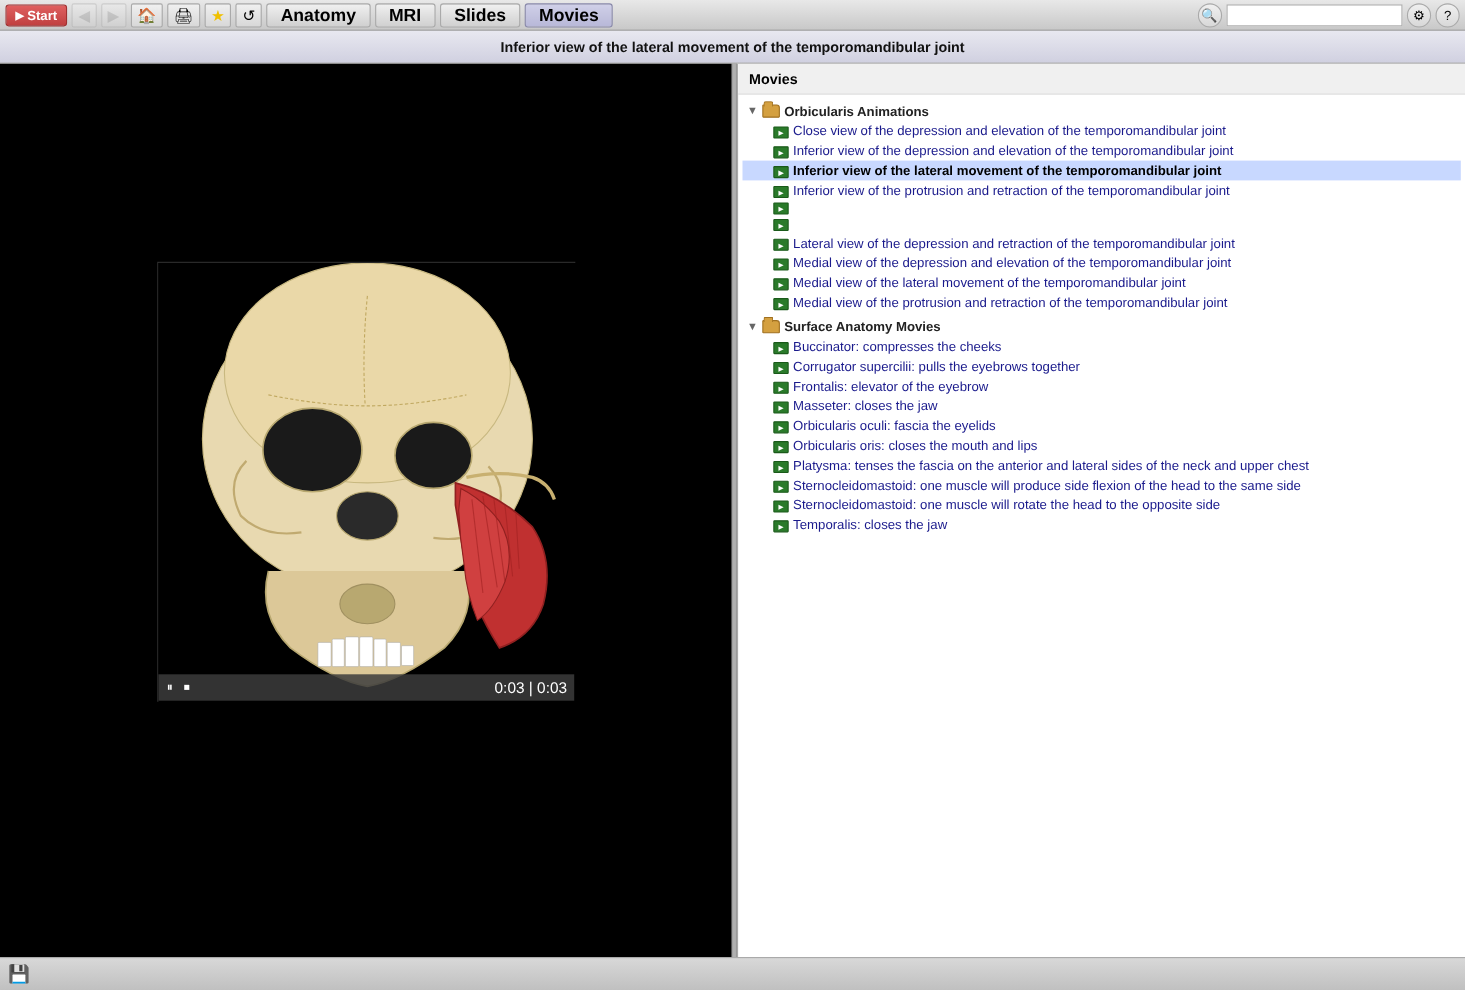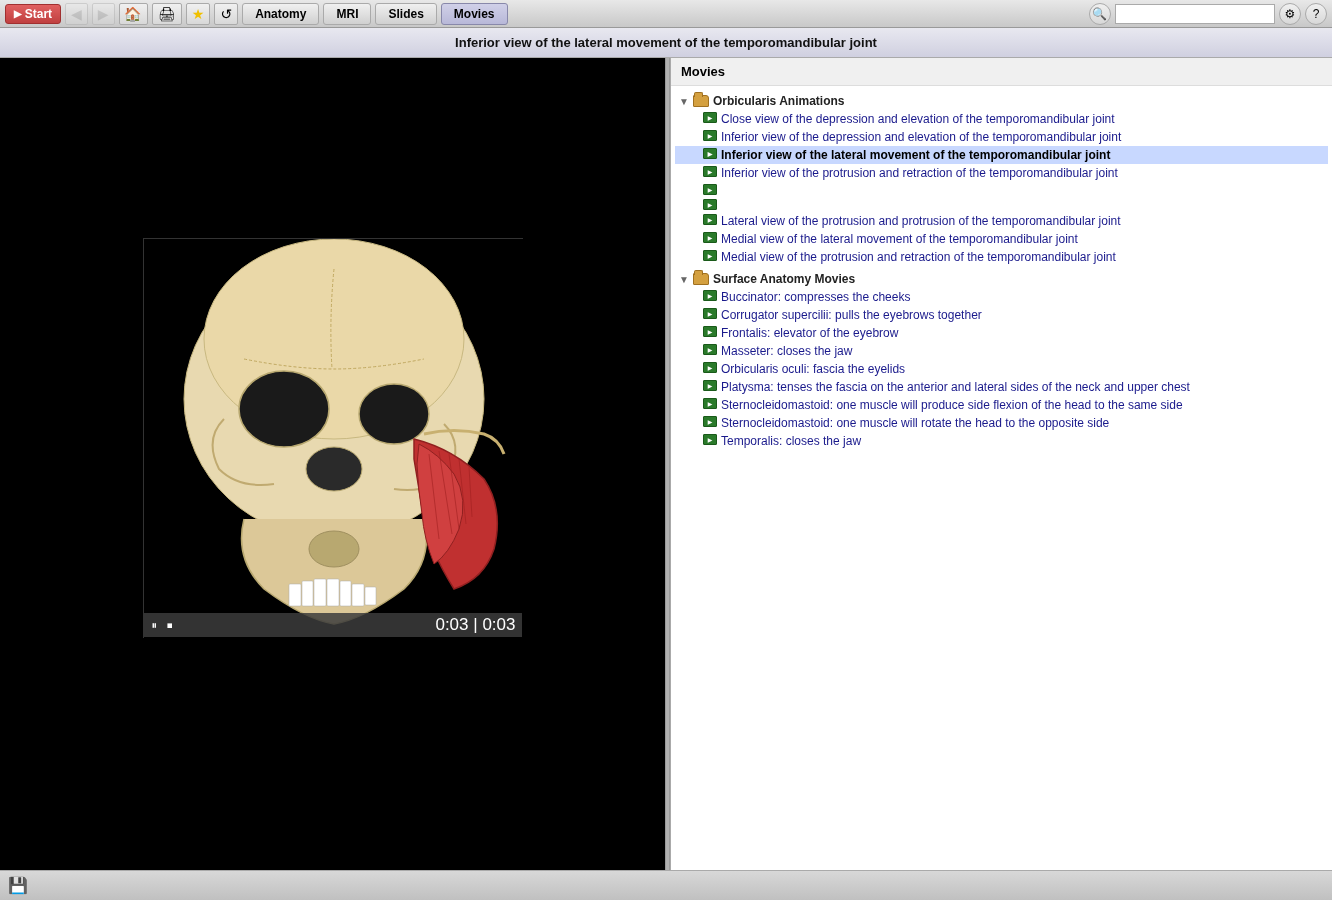--- a/index.html
+++ b/index.html
@@ -20,21 +20,21 @@
     }
     .toolbar-icon-btn {
       background: linear-gradient(to bottom, #f0f0f0, #d8d8d8);
       border: 1px solid #aaa; padding: 2px 5px; cursor: pointer;
       border-radius: 2px; font-size: 14px; height: 22px; display: flex; align-items: center;
     }
     .toolbar-icon-btn:disabled { opacity: 0.4; }
     .nav-btn {
       background: linear-gradient(to bottom, #f0f0f0, #d0d0d0);
       border: 1px solid #aaa; padding: 2px 12px; cursor: pointer;
-      border-radius: 3px; font-size: 12px; font-weight: bold; height: 22px; text-align: right;
+      border-radius: 3px; font-size: 16px; font-weight: bold; height: 22px; text-align: right;
     }
     .nav-btn.active {
       background: linear-gradient(to bottom, #d0d0e8, #b8b8d8);
       border-color: #8888aa;
     }
     #search-box {
       width: 160px; height: 20px; border: 1px solid #aaa; padding: 2px 4px; font-size: 12px;
     }
     .toolbar-icon-round {
       background: linear-gradient(to bottom, #f0f0f0, #d8d8d8);
@@ -105,21 +105,21 @@
       position: relative; flex-shrink: 0;
     }
     .folder-icon::before {
       content: ''; position: absolute; top: -4px; left: 0;
       width: 7px; height: 4px; background: #d4a040;
       border: 1px solid #a07020; border-bottom: none; border-radius: 2px 2px 0 0;
     }
     .triangle { font-size: 10px; color: #666; }
 
     .tree-item {
-      display: flex; align-items: flex-start; gap: 4px;
+      display: flex; align-items: flex-end; gap: 4px;
       padding: 2px 4px 2px 28px; cursor: pointer; font-size: 12px;
       color: #1a1a8c; text-decoration: none;
     }
     .tree-item.active { background: #c8d8ff; font-weight: bold; color: #000; }
     .movie-icon {
       width: 14px; height: 11px; background: #2a7a2a;
       border: 1px solid #1a5a1a; border-radius: 1px;
       flex-shrink: 0; display: flex; align-items: center; justify-content: center;
     }
     .movie-icon::after {
@@ -213,21 +213,21 @@
         <line x1="305" y1="215" x2="315" y2="290" stroke="#a02020" stroke-width="1" opacity="0.6"></line>
         <line x1="315" y1="220" x2="322" y2="285" stroke="#a02020" stroke-width="1" opacity="0.6"></line>
         <line x1="325" y1="228" x2="328" y2="278" stroke="#a02020" stroke-width="1" opacity="0.6"></line>
 
         <path d="M 280 195 Q 310 188 340 195 Q 355 200 360 215" fill="none" stroke="#c8b070" stroke-width="3"></path>
       </svg>
 
       <div id="video-controls">
         <button class="ctrl-btn">⏸</button>
         <button class="ctrl-btn">⏹</button>
-        <span style="color:white; font-size:17px; margin-left:auto;">
+        <span style="color:white; font-size:14px; margin-left:auto;">
           <span>0:03</span>
           <span> | </span>
           <span>0:03</span>
         </span>
       </div>
     </div>
   </div>
 
   <div id="divider"></div>
 
@@ -261,21 +261,25 @@
             <span>Inferior view of the protrusion and retraction of the temporomandibular joint</span>
           </div>
           <div class="tree-item">
             <span class="movie-icon"></span>
           </div>
           <div class="tree-item">
             <span class="movie-icon"></span>
           </div>
           <div class="tree-item">
             <span class="movie-icon"></span>
-            <span>Lateral view of the protrusion and protrusion of the temporomandibular joint</span>
+            <span>Lateral view of the depression and retraction of the temporomandibular joint</span>
+          </div>
+          <div class="tree-item">
+            <span class="movie-icon"></span>
+            <span>Medial view of the depression and elevation of the temporomandibular joint</span>
           </div>
           <div class="tree-item">
             <span class="movie-icon"></span>
             <span>Medial view of the lateral movement of the temporomandibular joint</span>
           </div>
           <div class="tree-item">
             <span class="movie-icon"></span>
             <span>Medial view of the protrusion and retraction of the temporomandibular joint</span>
           </div>
         </div>
@@ -303,20 +307,24 @@
           <div class="tree-item">
             <span class="movie-icon"></span>
             <span>Masseter: closes the jaw</span>
           </div>
           <div class="tree-item">
             <span class="movie-icon"></span>
             <span>Orbicularis oculi: fascia the eyelids</span>
           </div>
           <div class="tree-item">
             <span class="movie-icon"></span>
+            <span>Orbicularis oris: closes the mouth and lips</span>
+          </div>
+          <div class="tree-item">
+            <span class="movie-icon"></span>
             <span>Platysma: tenses the fascia on the anterior and lateral sides of the neck and upper chest</span>
           </div>
           <div class="tree-item">
             <span class="movie-icon"></span>
             <span>Sternocleidomastoid: one muscle will produce side flexion of the head to the same side</span>
           </div>
           <div class="tree-item">
             <span class="movie-icon"></span>
             <span>Sternocleidomastoid: one muscle will rotate the head to the opposite side</span>
           </div>

